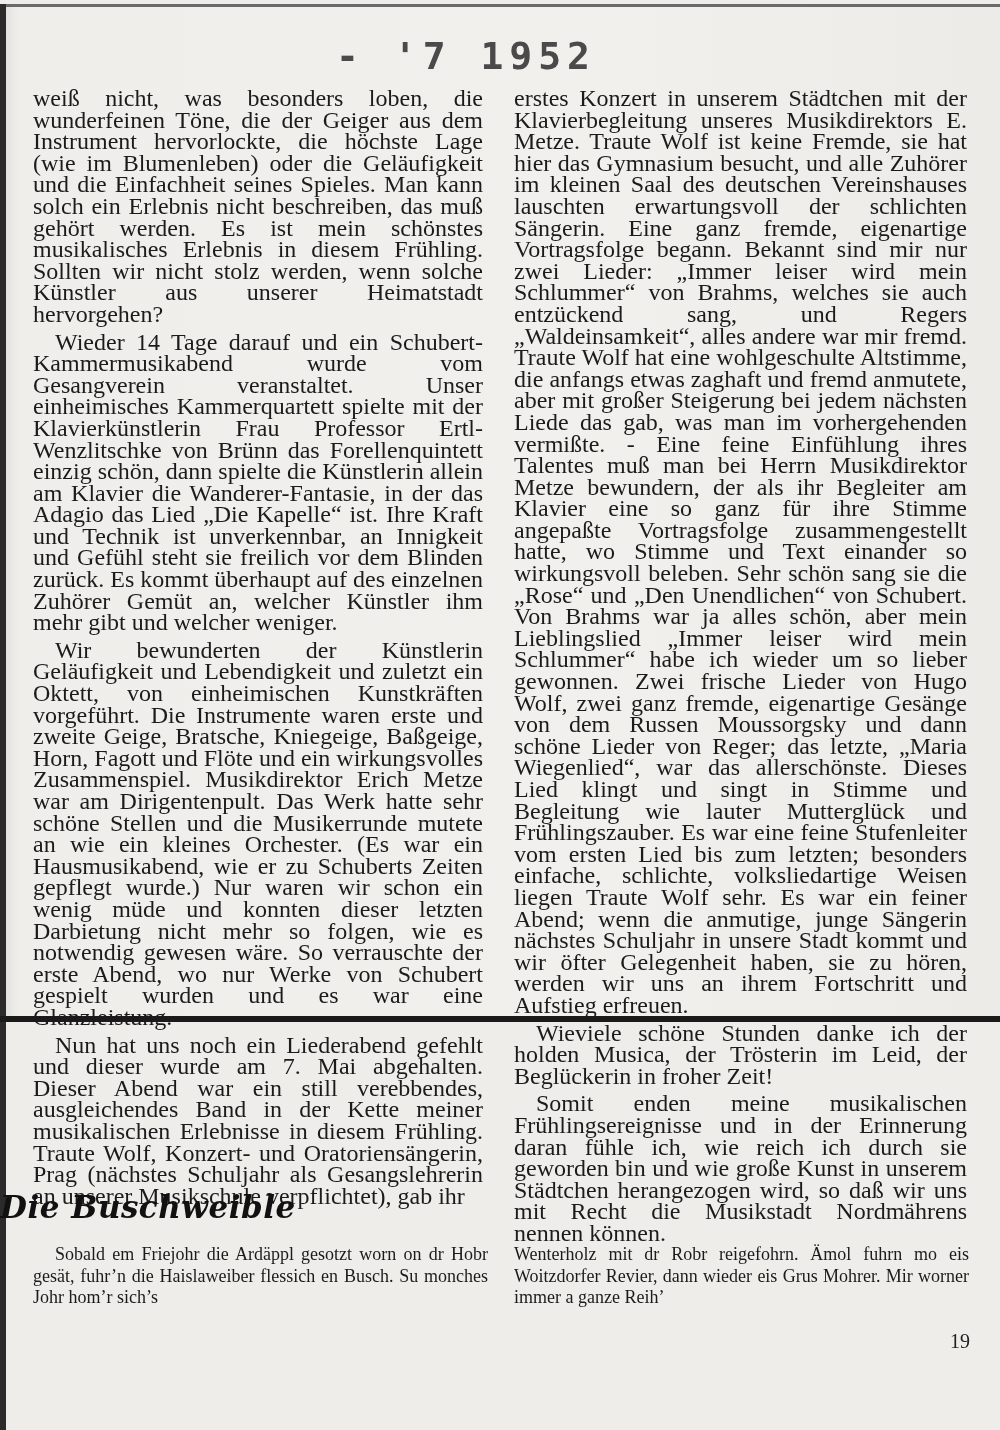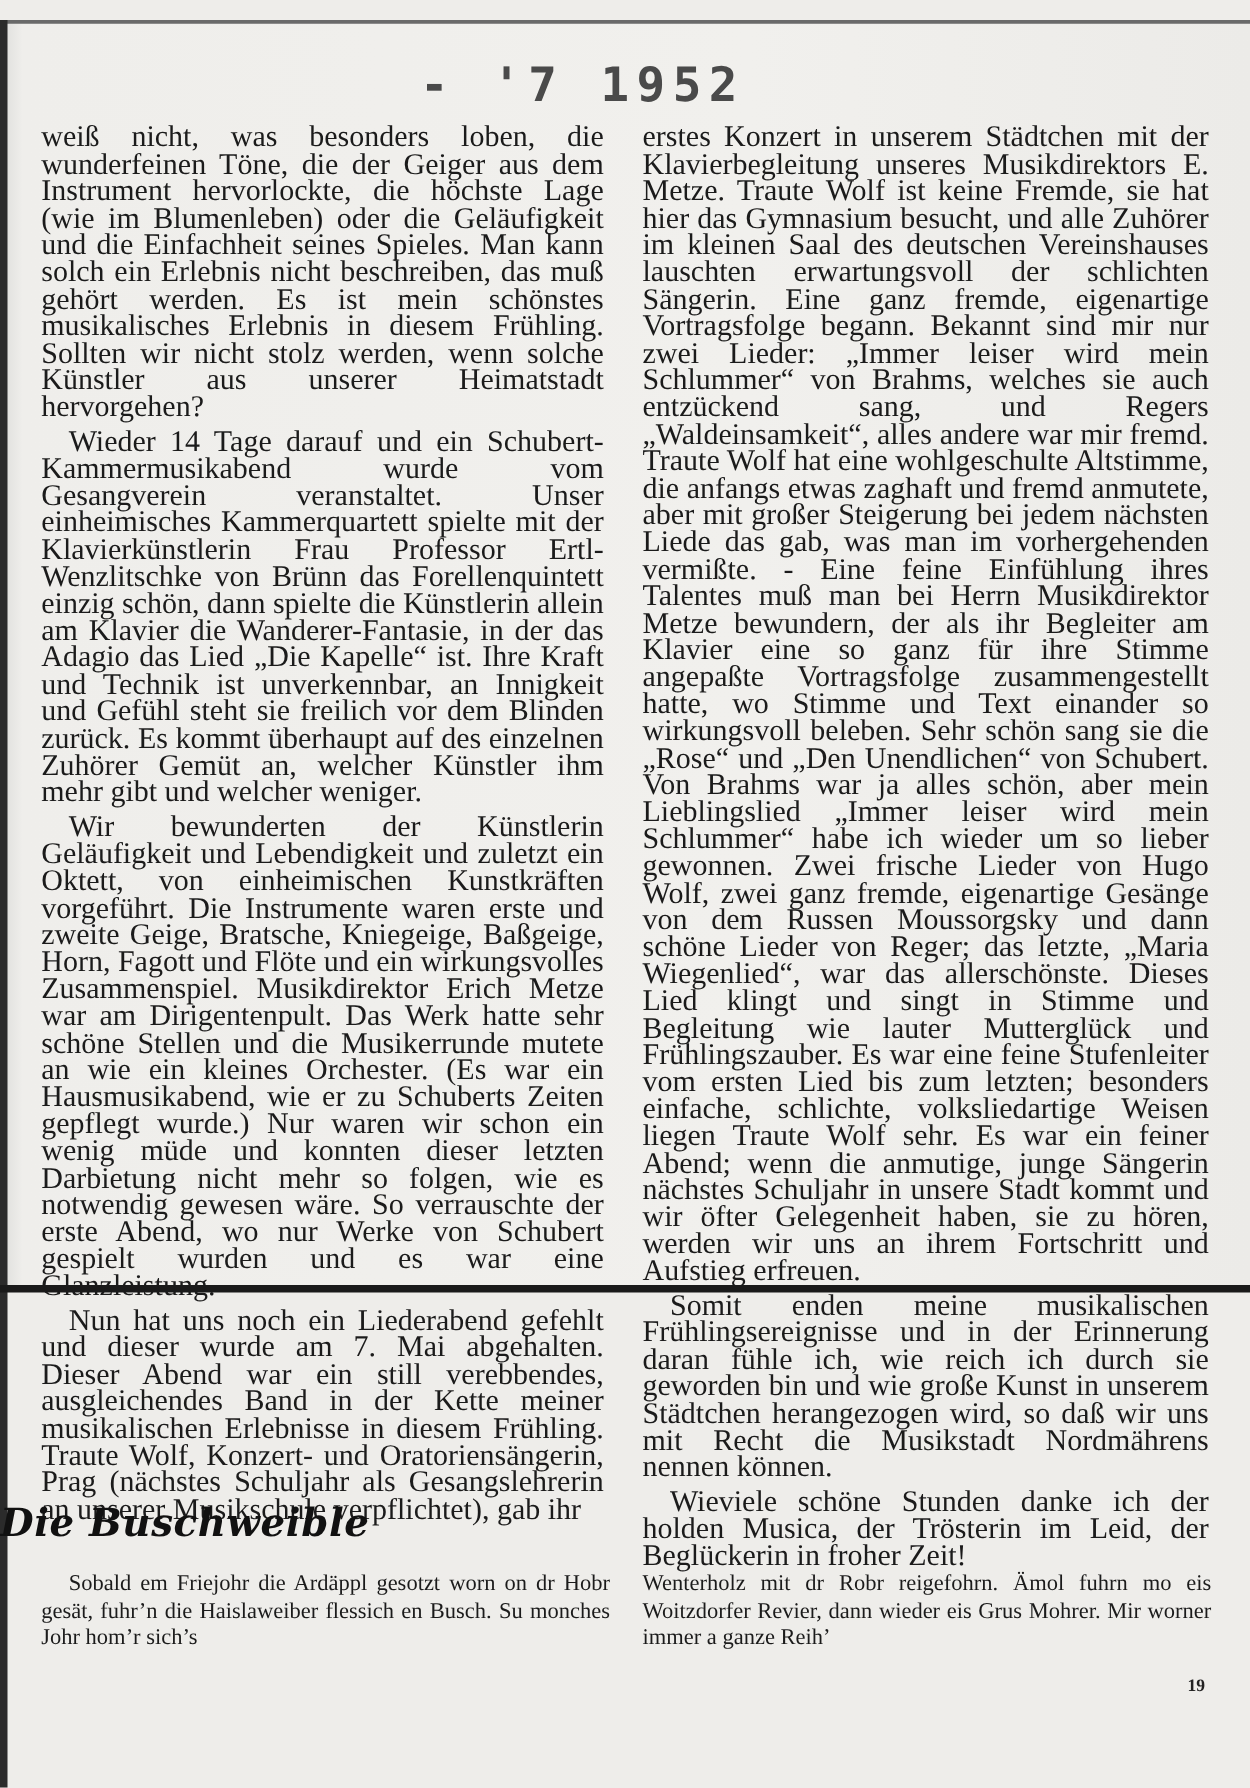--- a/index.html
+++ b/index.html
@@ -4,21 +4,21 @@
   <style>
     html, body { margin: 0; padding: 0; }
     body {
       width: 1000px; height: 1430px; overflow: hidden;
       background: #eeedea;
       position: relative;
       font-family: "Liberation Serif", "DejaVu Serif", serif;
       color: #1b1b1b;
     }
     .page {
-      position: absolute; left: 0; top: 16px; width: 1000px; height: 1018px;
+      position: absolute; left: 0; top: 4px; width: 1000px; height: 1018px;
       background: linear-gradient(90deg, #dcdcda 0px, #efeeeb 18px, #f1f0ed 60%, #ecebe8 100%);
     }
     .binding {
       position: absolute; left: 0; top: 0; width: 6px; height: 1430px;
       background: #2b2b2b;
     }
     .topline {
       position: absolute; left: 0; top: 0; width: 1000px; height: 3px; background: #6a6a6a;
     }
     .bottomline {
@@ -47,43 +47,43 @@
     .col2 {
       position: absolute; width: 455px; top: 1240px;
       font-size: 18px; line-height: 21.5px; text-align: justify;
     }
     .col2-left { left: 33px; }
     .col2-right { left: 514px; }
     .col2 p { margin: 0; }
     .col2 p.indent { text-indent: 22px; }
     .page-number {
       position: absolute; left: 950px; top: 1326px;
-      font-size: 14px; font-weight: bold; color: #222;
+      font-size: 20px; font-weight: normal; color: #222;
     }
   </style>
 </head>
 <body>
 
 <div class="page">
   <div class="topline"></div>
   <div class="binding"></div>
 
   <div class="stamp">- '7  1952</div>
 
   <div class="col col-left">
     <p>weiß nicht, was besonders loben, die wunderfeinen Töne, die der Geiger aus dem Instrument hervorlockte, die höchste Lage (wie im Blumenleben) oder die Geläufigkeit und die Einfachheit seines Spieles. Man kann solch ein Erlebnis nicht beschreiben, das muß gehört werden. Es ist mein schönstes musikalisches Erlebnis in diesem Frühling. Sollten wir nicht stolz werden, wenn solche Künstler aus unserer Heimatstadt hervorgehen?</p>
     <p class="indent">Wieder 14 Tage darauf und ein Schubert-Kammermusikabend wurde vom Gesangverein veranstaltet. Unser einheimisches Kammerquartett spielte mit der Klavierkünstlerin Frau Professor Ertl-Wenzlitschke von Brünn das Forellenquintett einzig schön, dann spielte die Künstlerin allein am Klavier die Wanderer-Fantasie, in der das Adagio das Lied „Die Kapelle“ ist. Ihre Kraft und Technik ist unverkennbar, an Innigkeit und Gefühl steht sie freilich vor dem Blinden zurück. Es kommt überhaupt auf des einzelnen Zuhörer Gemüt an, welcher Künstler ihm mehr gibt und welcher weniger.</p>
     <p class="indent">Wir bewunderten der Künstlerin Geläufigkeit und Lebendigkeit und zuletzt ein Oktett, von einheimischen Kunstkräften vorgeführt. Die Instrumente waren erste und zweite Geige, Bratsche, Kniegeige, Baßgeige, Horn, Fagott und Flöte und ein wirkungsvolles Zusammenspiel. Musikdirektor Erich Metze war am Dirigentenpult. Das Werk hatte sehr schöne Stellen und die Musikerrunde mutete an wie ein kleines Orchester. (Es war ein Hausmusikabend, wie er zu Schuberts Zeiten gepflegt wurde.) Nur waren wir schon ein wenig müde und konnten dieser letzten Darbietung nicht mehr so folgen, wie es notwendig gewesen wäre. So verrauschte der erste Abend, wo nur Werke von Schubert gespielt wurden und es war eine Glanzleistung.</p>
     <p class="indent">Nun hat uns noch ein Liederabend gefehlt und dieser wurde am 7. Mai abgehalten. Dieser Abend war ein still verebbendes, ausgleichendes Band in der Kette meiner musikalischen Erlebnisse in diesem Frühling. Traute Wolf, Konzert- und Oratoriensängerin, Prag (nächstes Schuljahr als Gesangslehrerin an unserer Musikschule verpflichtet), gab ihr</p>
   </div>
 
   <div class="col col-right">
     <p>erstes Konzert in unserem Städtchen mit der Klavierbegleitung unseres Musikdirektors E. Metze. Traute Wolf ist keine Fremde, sie hat hier das Gymnasium besucht, und alle Zuhörer im kleinen Saal des deutschen Vereinshauses lauschten erwartungsvoll der schlichten Sängerin. Eine ganz fremde, eigenartige Vortragsfolge begann. Bekannt sind mir nur zwei Lieder: „Immer leiser wird mein Schlummer“ von Brahms, welches sie auch entzückend sang, und Regers „Waldeinsamkeit“, alles andere war mir fremd. Traute Wolf hat eine wohlgeschulte Altstimme, die anfangs etwas zaghaft und fremd anmutete, aber mit großer Steigerung bei jedem nächsten Liede das gab, was man im vorhergehenden vermißte. - Eine feine Einfühlung ihres Talentes muß man bei Herrn Musikdirektor Metze bewundern, der als ihr Begleiter am Klavier eine so ganz für ihre Stimme angepaßte Vortragsfolge zusammengestellt hatte, wo Stimme und Text einander so wirkungsvoll beleben. Sehr schön sang sie die „Rose“ und „Den Unendlichen“ von Schubert. Von Brahms war ja alles schön, aber mein Lieblingslied „Immer leiser wird mein Schlummer“ habe ich wieder um so lieber gewonnen. Zwei frische Lieder von Hugo Wolf, zwei ganz fremde, eigenartige Gesänge von dem Russen Moussorgsky und dann schöne Lieder von Reger; das letzte, „Maria Wiegenlied“, war das allerschönste. Dieses Lied klingt und singt in Stimme und Begleitung wie lauter Mutterglück und Frühlingszauber. Es war eine feine Stufenleiter vom ersten Lied bis zum letzten; besonders einfache, schlichte, volksliedartige Weisen liegen Traute Wolf sehr. Es war ein feiner Abend; wenn die anmutige, junge Sängerin nächstes Schuljahr in unsere Stadt kommt und wir öfter Gelegenheit haben, sie zu hören, werden wir uns an ihrem Fortschritt und Aufstieg erfreuen.</p>
+    <p class="indent">Wieviele schöne Stunden danke ich der holden Musica, der Trösterin im Leid, der Beglückerin in froher Zeit!</p>
     <p class="indent">Somit enden meine musikalischen Frühlingsereignisse und in der Erinnerung daran fühle ich, wie reich ich durch sie geworden bin und wie große Kunst in unserem Städtchen herangezogen wird, so daß wir uns mit Recht die Musikstadt Nordmährens nennen können.</p>
-    <p class="indent">Wieviele schöne Stunden danke ich der holden Musica, der Trösterin im Leid, der Beglückerin in froher Zeit!</p>
   </div>
 
   <div class="title">Die Buschweible</div>
 
   <div class="col2 col2-right">
     <p>Wenterholz mit dr Robr reigefohrn. Ämol fuhrn mo eis Woitzdorfer Revier, dann wieder eis Grus Mohrer. Mir worner immer a ganze Reih’</p>
   </div>
   <div class="col2 col2-left">
     <p class="indent">Sobald em Friejohr die Ardäppl gesotzt worn on dr Hobr gesät, fuhr’n die Haislaweiber flessich en Busch. Su monches Johr hom’r sich’s</p>
   </div>

